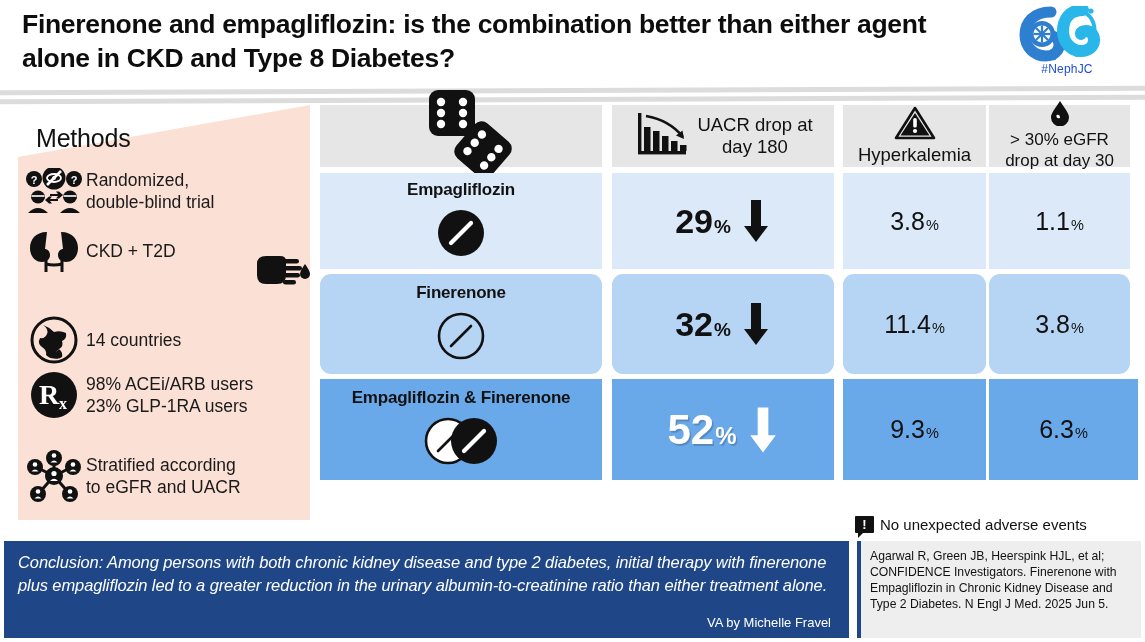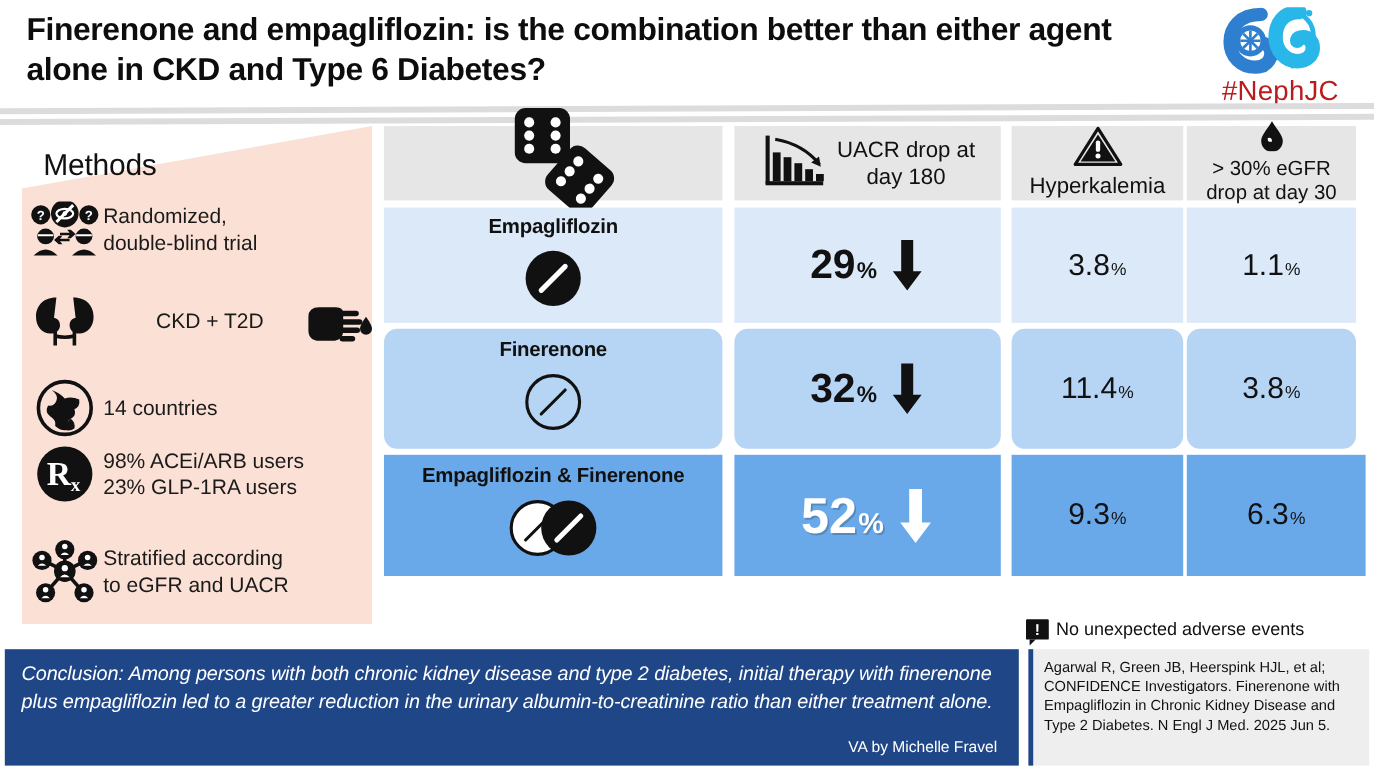--- a/index.html
+++ b/index.html
@@ -13,41 +13,41 @@
 
   
   #header { position:absolute; left:0; top:0; width:1145px; height:86px; }
   #title {
     position:absolute; left:22px; top:8px; width:950px;
     font-size:26.5px; font-weight:bold; line-height:1.28;
     letter-spacing:-0.3px; color:#0d0d0d;
   }
   #logo-wrap { position:absolute; right:18px; top:6px; width:120px; text-align:center; }
   #logo-mark { width:120px; height:58px; display:block; }
-  #logo-text { font-size:23px; color:#b91c1c; letter-spacing:.2px; margin-top:-2px; }
+  #logo-text { font-size:12px; color:#1d4ed8; letter-spacing:.2px; margin-top:-2px; }
 
   .rule { position:absolute; left:0; width:1145px; height:5px; background:#dcdcdc; }
   #rule1 { top:88px; transform: rotate(-0.22deg); }
   #rule2 { top:97px; transform: rotate(-0.22deg); }
 
   
   #methods-panel {
     position:absolute; left:18px; top:105px; width:292px; height:415px;
     background:#fbe0d6;
     clip-path: polygon(0 52px, 100% 0, 100% 100%, 0 100%);
   }
   #methods-title {
     position:absolute; left:36px; top:124px;
     font-size:25px; font-weight:normal; color:#111; letter-spacing:-.2px;
   }
   .m-row { position:absolute; display:flex; align-items:center; }
   .m-icon { width:64px; flex:0 0 64px; display:flex; align-items:center; justify-content:center; }
   .m-text { font-size:17.5px; line-height:1.26; color:#1a1a1a; }
   #m0 { left:22px; top:168px; width:280px; }
-  #m1 { left:22px; top:244px; width:290px;gap:44px; }
+  #m1 { left:22px; top:228px; width:290px; }
   #m2 { left:22px; top:315px; width:280px; }
   #m3 { left:22px; top:370px; width:280px; }
   #m4 { left:22px; top:450px; width:285px; }
   #hand-icon { position:absolute; left:255px; top:250px; }
 
   
   #grid { position:absolute; left:320px; top:105px; width:810px; height:415px; }
   .cell { position:absolute; display:flex; flex-direction:column;
           align-items:center; justify-content:center; text-align:center; }
   .hdr { background:#e6e6e6; }
@@ -90,21 +90,21 @@
     background:#eeeeee; border-left:4px solid #1f4788;
     padding:8px 8px 0 9px; font-size:12.2px; line-height:1.3; color:#111;
   }
 </style>
 </head>
 <body>
 
 <div id="page">
 
   <div id="header">
-    <div id="title">Finerenone and empagliflozin: is the combination better than either agent alone in CKD and Type 6 Diabetes?</div>
+    <div id="title">Finerenone and empagliflozin: is the combination better than either agent alone in CKD and Type 8 Diabetes?</div>
 
     <div id="logo-wrap">
       <svg id="logo-mark" viewBox="0 0 120 58">
         <path d="M44 6 C26 6 18 17 18 29 C18 41 27 50 39 50 C47 50 52 45 52 39 C52 33 48 30 44 30 C41 30 39 31 39 33" fill="none" stroke="#2f7fd1" stroke-width="11" stroke-linecap="round"></path>
         <circle cx="35" cy="28" r="13" fill="#2f7fd1"></circle>
         <circle cx="35" cy="28" r="8.5" fill="#ffffff"></circle>
         <g stroke="#2f7fd1" stroke-width="2.2">
           <line x1="35" y1="19.5" x2="35" y2="36.5"></line>
           <line x1="26.5" y1="28" x2="43.5" y2="28"></line>
           <line x1="29" y1="22" x2="41" y2="34"></line>

